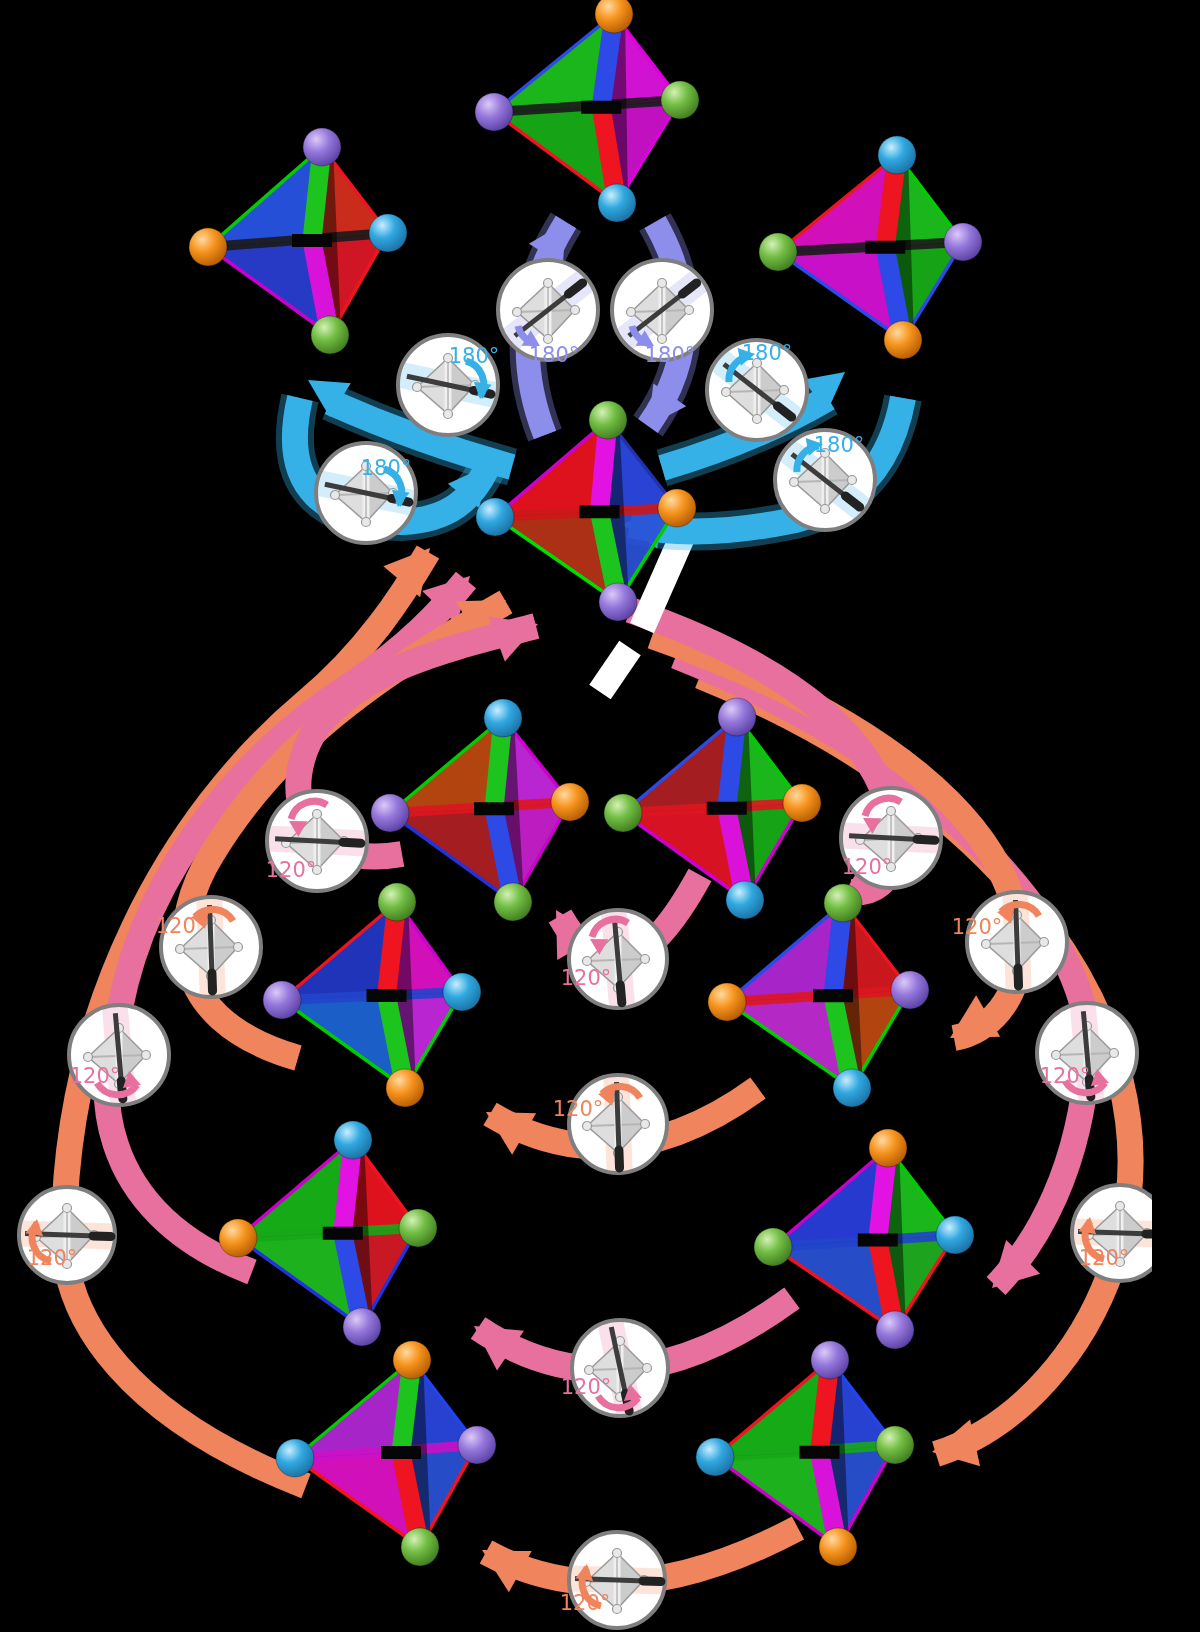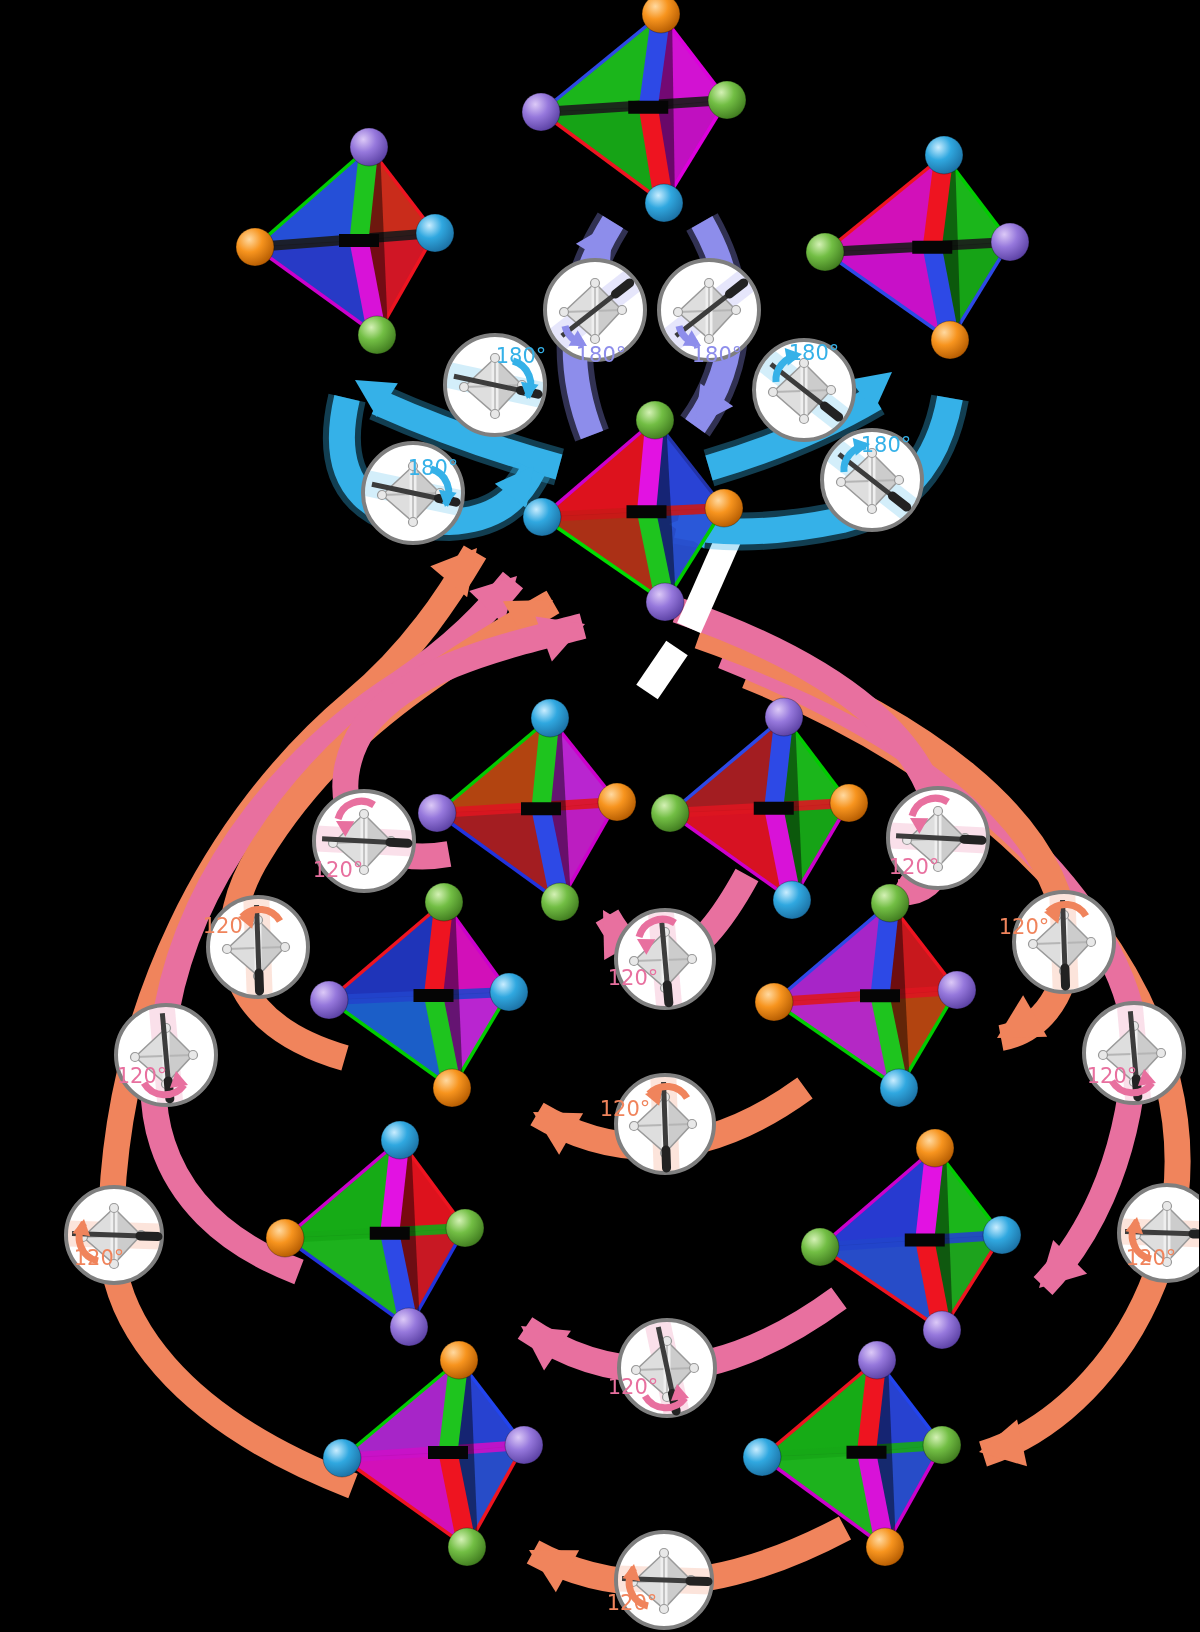--- a/index.html
+++ b/index.html
@@ -1,17 +1,17 @@
 <!DOCTYPE html>
 <html><head>
 <meta charset="utf-8">
 <style>
   html,body{margin:0;padding:0;background:#000;}
   .stage{position:relative;width:1152px;height:1632px;background:#000;overflow:hidden;
-         font-family:"DejaVu Sans", sans-serif;margin-left:47px;}
+         font-family:"DejaVu Sans", sans-serif;}
   svg{display:block;}
   text.angle-label{font-family:"DejaVu Sans", sans-serif;font-size:21px;}
 </style>
 </head>
 <body>
 
 <div class="stage">
   <svg id="scene" width="1200" height="1632" viewBox="0 0 1200 1632" xmlns="http://www.w3.org/2000/svg">
     <defs id="scene-defs">
         <radialGradient id="g-orange" cx="35%" cy="30%" r="75%">

